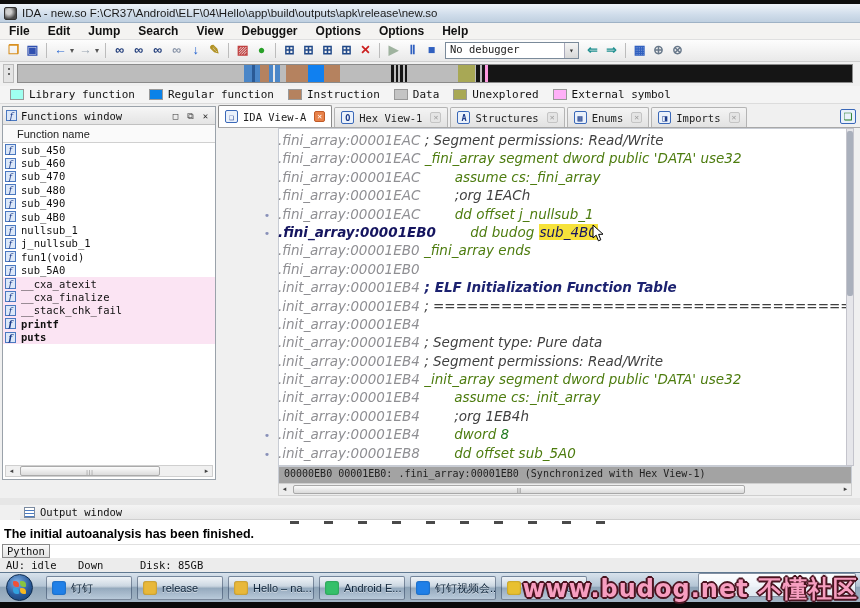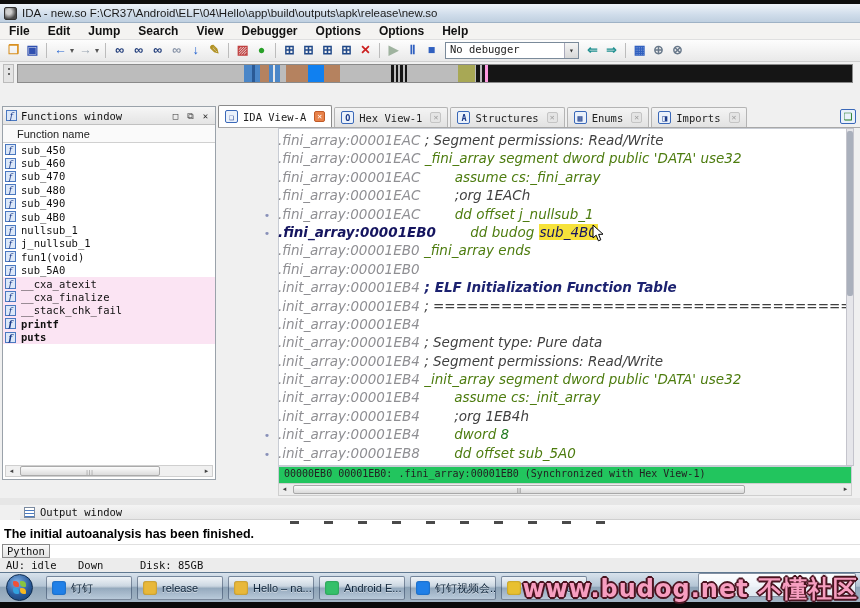--- a/index.html
+++ b/index.html
@@ -115,21 +115,21 @@
   .p-blue { color:#4d7c0f; }
   .p-gray { color:#404040; }
   .p-navy { color:#1c2270; font-weight:bold; }
   .p-green { color:#1f7a1f; }
   .p-hl { background:#f6e23a; color:#15155f; padding:0 1px; }
 
   .vscroll { position:absolute; left:846px; top:128px; width:8px; height:338px; background:#e6e6ea;
     border:1px solid #c4c4cc; }
   .vthumb { position:absolute; left:0; top:2px; width:6px; height:165px; background:#aab0bc; border-radius:2px; }
 
-  .dstatus { position:absolute; left:278px; top:466px; width:574px; height:27px; background:#22c55e;
+  .dstatus { position:absolute; left:278px; top:466px; width:574px; height:27px; background:#a3a3a3;
     border:1px solid #c8ccd4; font-family:"DejaVu Sans Mono", monospace; font-size:10px; color:#222;
     line-height:13px; padding-left:5px; white-space:nowrap; overflow:hidden; }
   .dhscroll { position:absolute; left:278px; top:483px; width:574px; height:13px; background:#ededed;
     border:1px solid #cfcfcf; }
   .dh-thumb { position:absolute; left:14px; top:1px; width:452px; height:9px;
     background:linear-gradient(#fbfbfb,#dadada); border:1px solid #a8a8a8; border-radius:2px;
     text-align:center; font-size:6px; line-height:9px; color:#888; }
 
   .splitter { position:absolute; left:0; top:498px; width:860px; height:7px; background:#e6e6e6; }
 
@@ -275,20 +275,34 @@
         <div class="seg" style="left: 382px; width: 3px; background: rgb(21, 21, 21);"></div>
         <div class="seg" style="left: 387px; width: 2px; background: rgb(21, 21, 21);"></div>
         <div class="seg" style="left: 440px; width: 17px; background: rgb(168, 168, 85);"></div>
         <div class="seg" style="left: 458px; width: 4px; background: rgb(21, 21, 21);"></div>
         <div class="seg" style="left: 464px; width: 3px; background: rgb(21, 21, 21);"></div>
         <div class="seg" style="left: 467px; width: 3px; background: rgb(255, 154, 224);"></div>
         <div class="seg" style="left: 470px; width: 364px; background: rgb(21, 21, 21);"></div>
       </div>
   </div>
 
+  <div class="legendrow" id="legend">
+      <span class="legend-swatch" style="background: rgb(159, 255, 240);"></span>
+      <span class="legend-label">Library function</span>
+      <span class="legend-swatch" style="background: rgb(10, 130, 232);"></span>
+      <span class="legend-label">Regular function</span>
+      <span class="legend-swatch" style="background: rgb(181, 130, 95);"></span>
+      <span class="legend-label">Instruction</span>
+      <span class="legend-swatch" style="background: rgb(196, 196, 196);"></span>
+      <span class="legend-label">Data</span>
+      <span class="legend-swatch" style="background: rgb(168, 168, 85);"></span>
+      <span class="legend-label">Unexplored</span>
+      <span class="legend-swatch" style="background: rgb(255, 176, 248);"></span>
+      <span class="legend-label">External symbol</span>
+    </div>
 
   <div class="funcwin">
     <div class="fw-title">
       <span class="ficon">f</span>
       <span>Functions window</span>
       <span class="spacer"></span>
       <span class="fw-btn">□</span>
       <span class="fw-btn">⧉</span>
       <span class="fw-btn">✕</span>
     </div>

